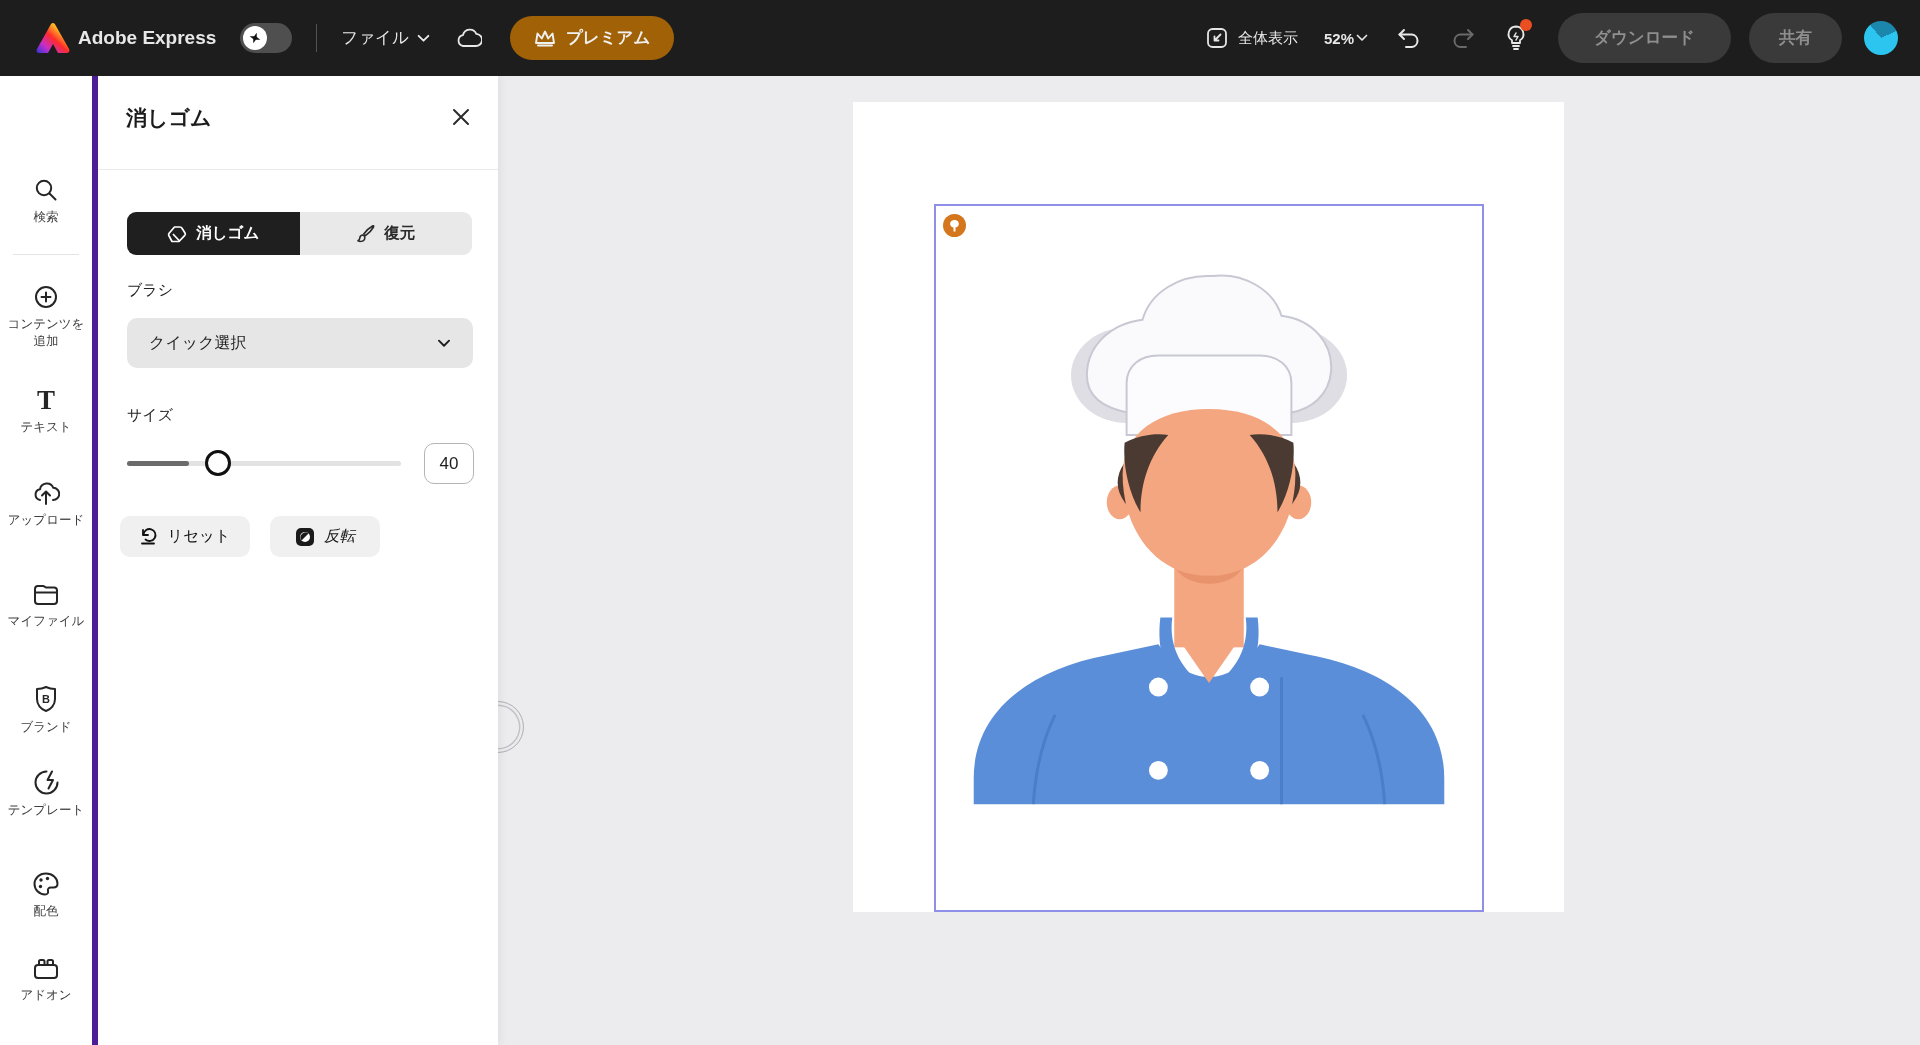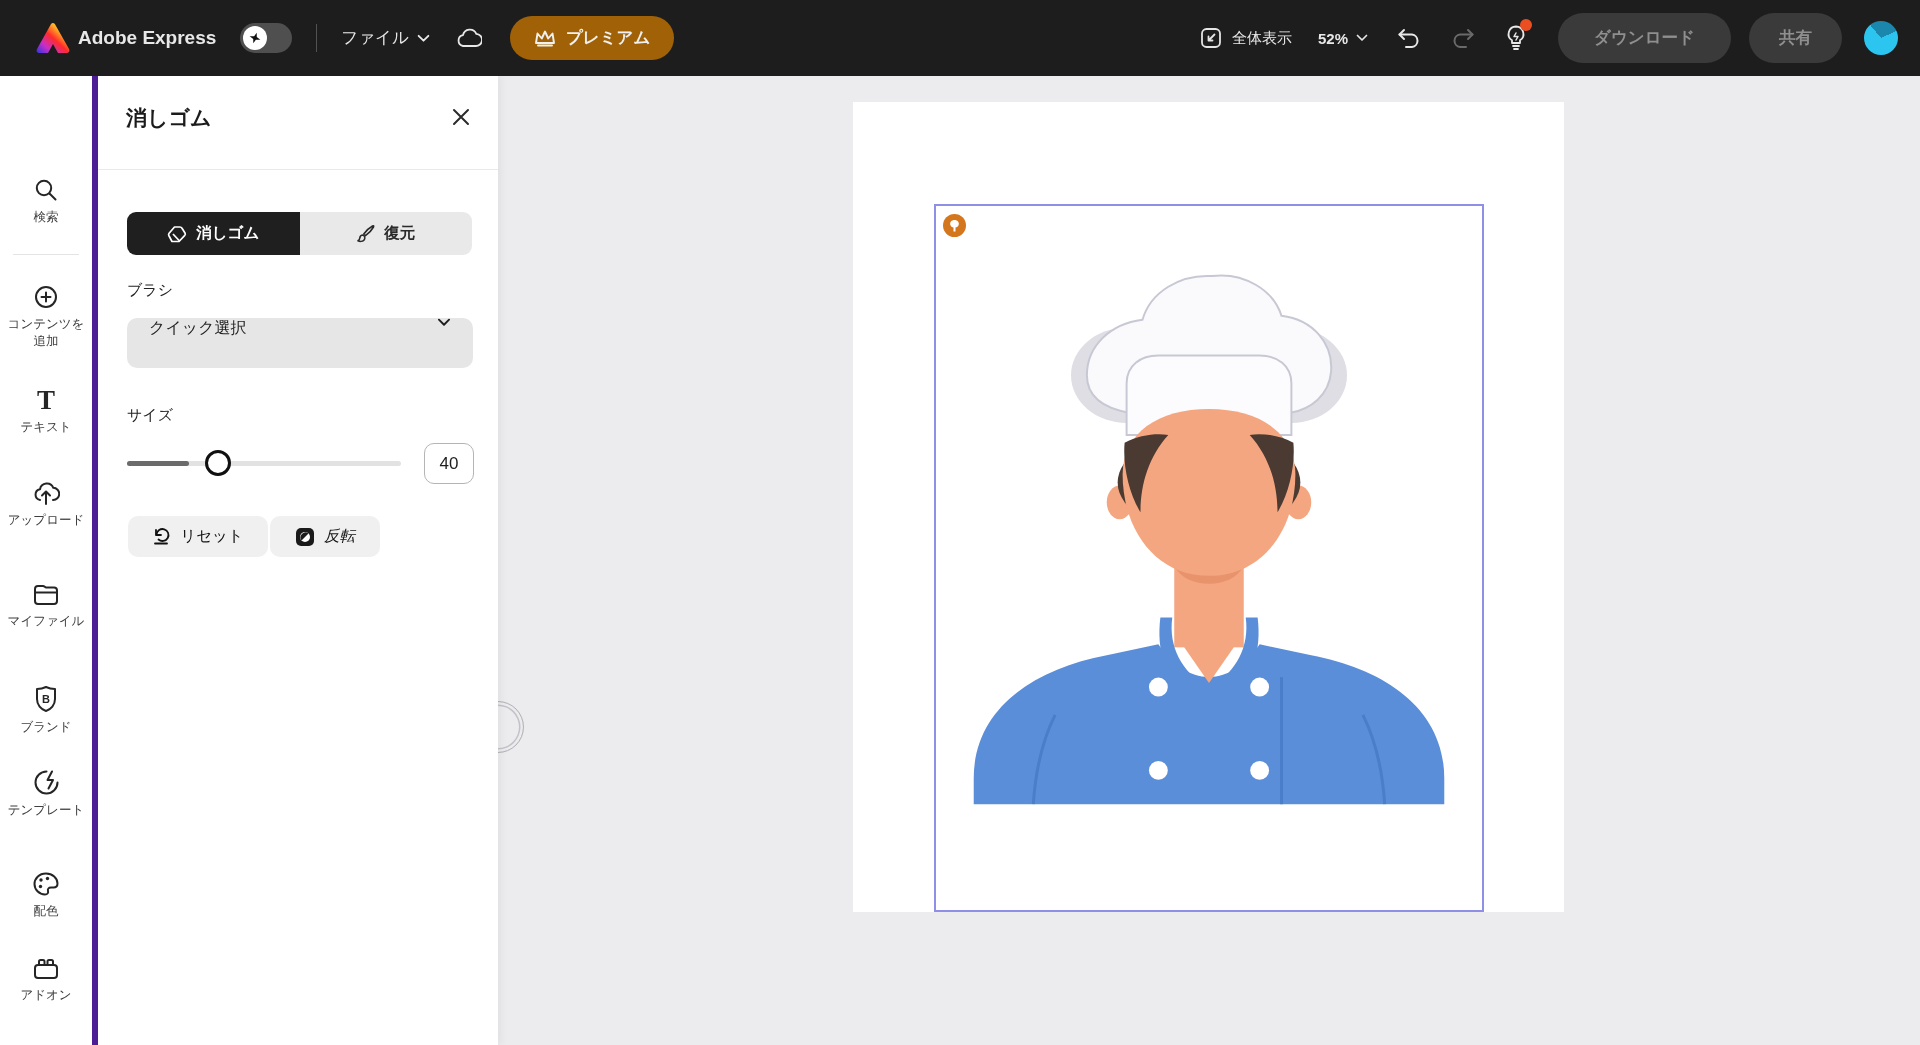--- a/index.html
+++ b/index.html
@@ -22,21 +22,21 @@
   .beta-knob{position:absolute;left:3px;top:3px;width:24px;height:24px;border-radius:50%;background:#FFF;
              display:flex;align-items:center;justify-content:center;}
   .tb-divider{width:1px;height:28px;background:#525252;margin:0 24px;flex:none;}
   .file-menu{display:flex;align-items:center;gap:8px;font-size:16.5px;cursor:pointer;}
   .cloud-btn{margin-left:26px;display:flex;align-items:center;cursor:pointer;}
   .premium-btn{margin-left:28px;height:44px;border-radius:22px;background:#a16207;border:none;color:#F0F0F0;
                display:flex;align-items:center;gap:10px;font-size:16.5px;font-weight:bold;padding:0 24px;
                font-family:inherit;cursor:pointer;}
   .tb-spacer{flex:1;}
   .fit-group{display:flex;align-items:center;gap:9px;font-size:15px;cursor:pointer;}
-  .zoom-group{display:flex;align-items:center;gap:8px;margin-left:26px;font-size:15px;font-weight:bold;cursor:pointer;}
+  .zoom-group{display:flex;align-items:center;gap:2px;margin-left:26px;font-size:15px;font-weight:bold;cursor:pointer;}
   .tb-icon-btn{margin-left:28px;background:none;border:none;color:#E8E8E8;display:flex;align-items:center;
                padding:0;cursor:pointer;position:relative;}
   .tb-icon-btn.disabled{color:#6A6A6A;cursor:default;}
   .dot{position:absolute;right:-4px;top:-5px;width:12px;height:12px;border-radius:50%;
        background:var(--notification-dot);}
   .pill-btn{height:50px;border-radius:26px;background:#3A3A3A;border:none;color:#8F8F8F;
             font-size:16.5px;font-weight:bold;font-family:inherit;cursor:default;}
   .download-btn{margin-left:30px;padding:0 36px;}
   .share-btn{margin-left:18px;padding:0 30px;}
   .avatar{margin:0 22px 0 22px;width:34px;height:34px;border-radius:50%;flex:none;cursor:pointer;
@@ -58,34 +58,34 @@
   .close-btn{position:absolute;right:22px;top:26px;width:30px;height:30px;border:none;background:none;
              padding:0;cursor:pointer;color:#2B2B2B;display:flex;align-items:center;justify-content:center;}
   .tabs{position:absolute;left:29px;top:136px;width:345px;height:43px;display:flex;border-radius:9px;
         overflow:hidden;}
   .tab{flex:1;display:flex;align-items:center;justify-content:center;gap:9px;font-size:15.5px;
        font-weight:bold;border:none;font-family:inherit;cursor:pointer;}
   .tab.active{background:#1F1F1F;color:#FFF;}
   .tab.inactive{background:#E9E9E9;color:#2A2A2A;}
   .field-label{position:absolute;left:29px;font-size:15px;color:#222;}
   .dropdown{position:absolute;left:29px;top:242px;width:346px;height:50px;background:#E6E6E6;
-            border-radius:10px;border:none;display:flex;justify-content:space-between;
+            border-radius:10px;border:none;display:flex;align-items:center;justify-content:space-between;
             padding:0 22px;font-size:16px;color:#1E1E1E;font-family:inherit;cursor:pointer;}
   .slider{position:absolute;left:29px;top:374px;width:274px;height:26px;cursor:pointer;}
   .slider .track{position:absolute;left:0;top:11px;width:100%;height:5px;border-radius:3px;background:#E2E2E2;}
   .slider .fill{position:absolute;left:0;top:11px;width:62px;height:5px;border-radius:3px;background:#6B6B6B;}
   .slider .handle{position:absolute;left:78px;top:0;width:26px;height:26px;border-radius:50%;background:#FFF;
                   border:3px solid #101010;}
   .size-box{position:absolute;left:326px;top:367px;width:50px;height:41px;border:1.5px solid #B5B5B5;
             border-radius:10px;background:#FFF;display:flex;align-items:center;justify-content:center;
             font-size:17px;color:#1E1E1E;}
   .small-btn{position:absolute;top:440px;height:41px;border:none;border-radius:10px;background:#F0F0F0;
              display:flex;align-items:center;justify-content:center;gap:9px;font-size:15.5px;color:#111;
              font-family:inherit;cursor:pointer;}
-  .reset-btn{left:30px;width:140px;}
+  .reset-btn{left:22px;width:130px;}
   .invert-btn{left:172px;width:110px;font-style:italic;}
   .panel-footer{position:absolute;left:0;top:877px;width:100%;height:92px;border-top:1px solid #E9E9E9;}
   .footer-btn{position:absolute;top:20px;height:49px;border:none;border-radius:25px;font-size:17px;
               font-weight:bold;font-family:inherit;cursor:pointer;}
   .cancel-btn{left:30px;width:163px;background:#E9E9E9;color:#161616;}
   .done-btn{left:211px;width:160px;background:var(--accent);color:#FFF;}
 
   
   .edge-handle{position:absolute;left:498px;top:701px;width:30px;height:52px;overflow:hidden;z-index:4;
                cursor:pointer;}

